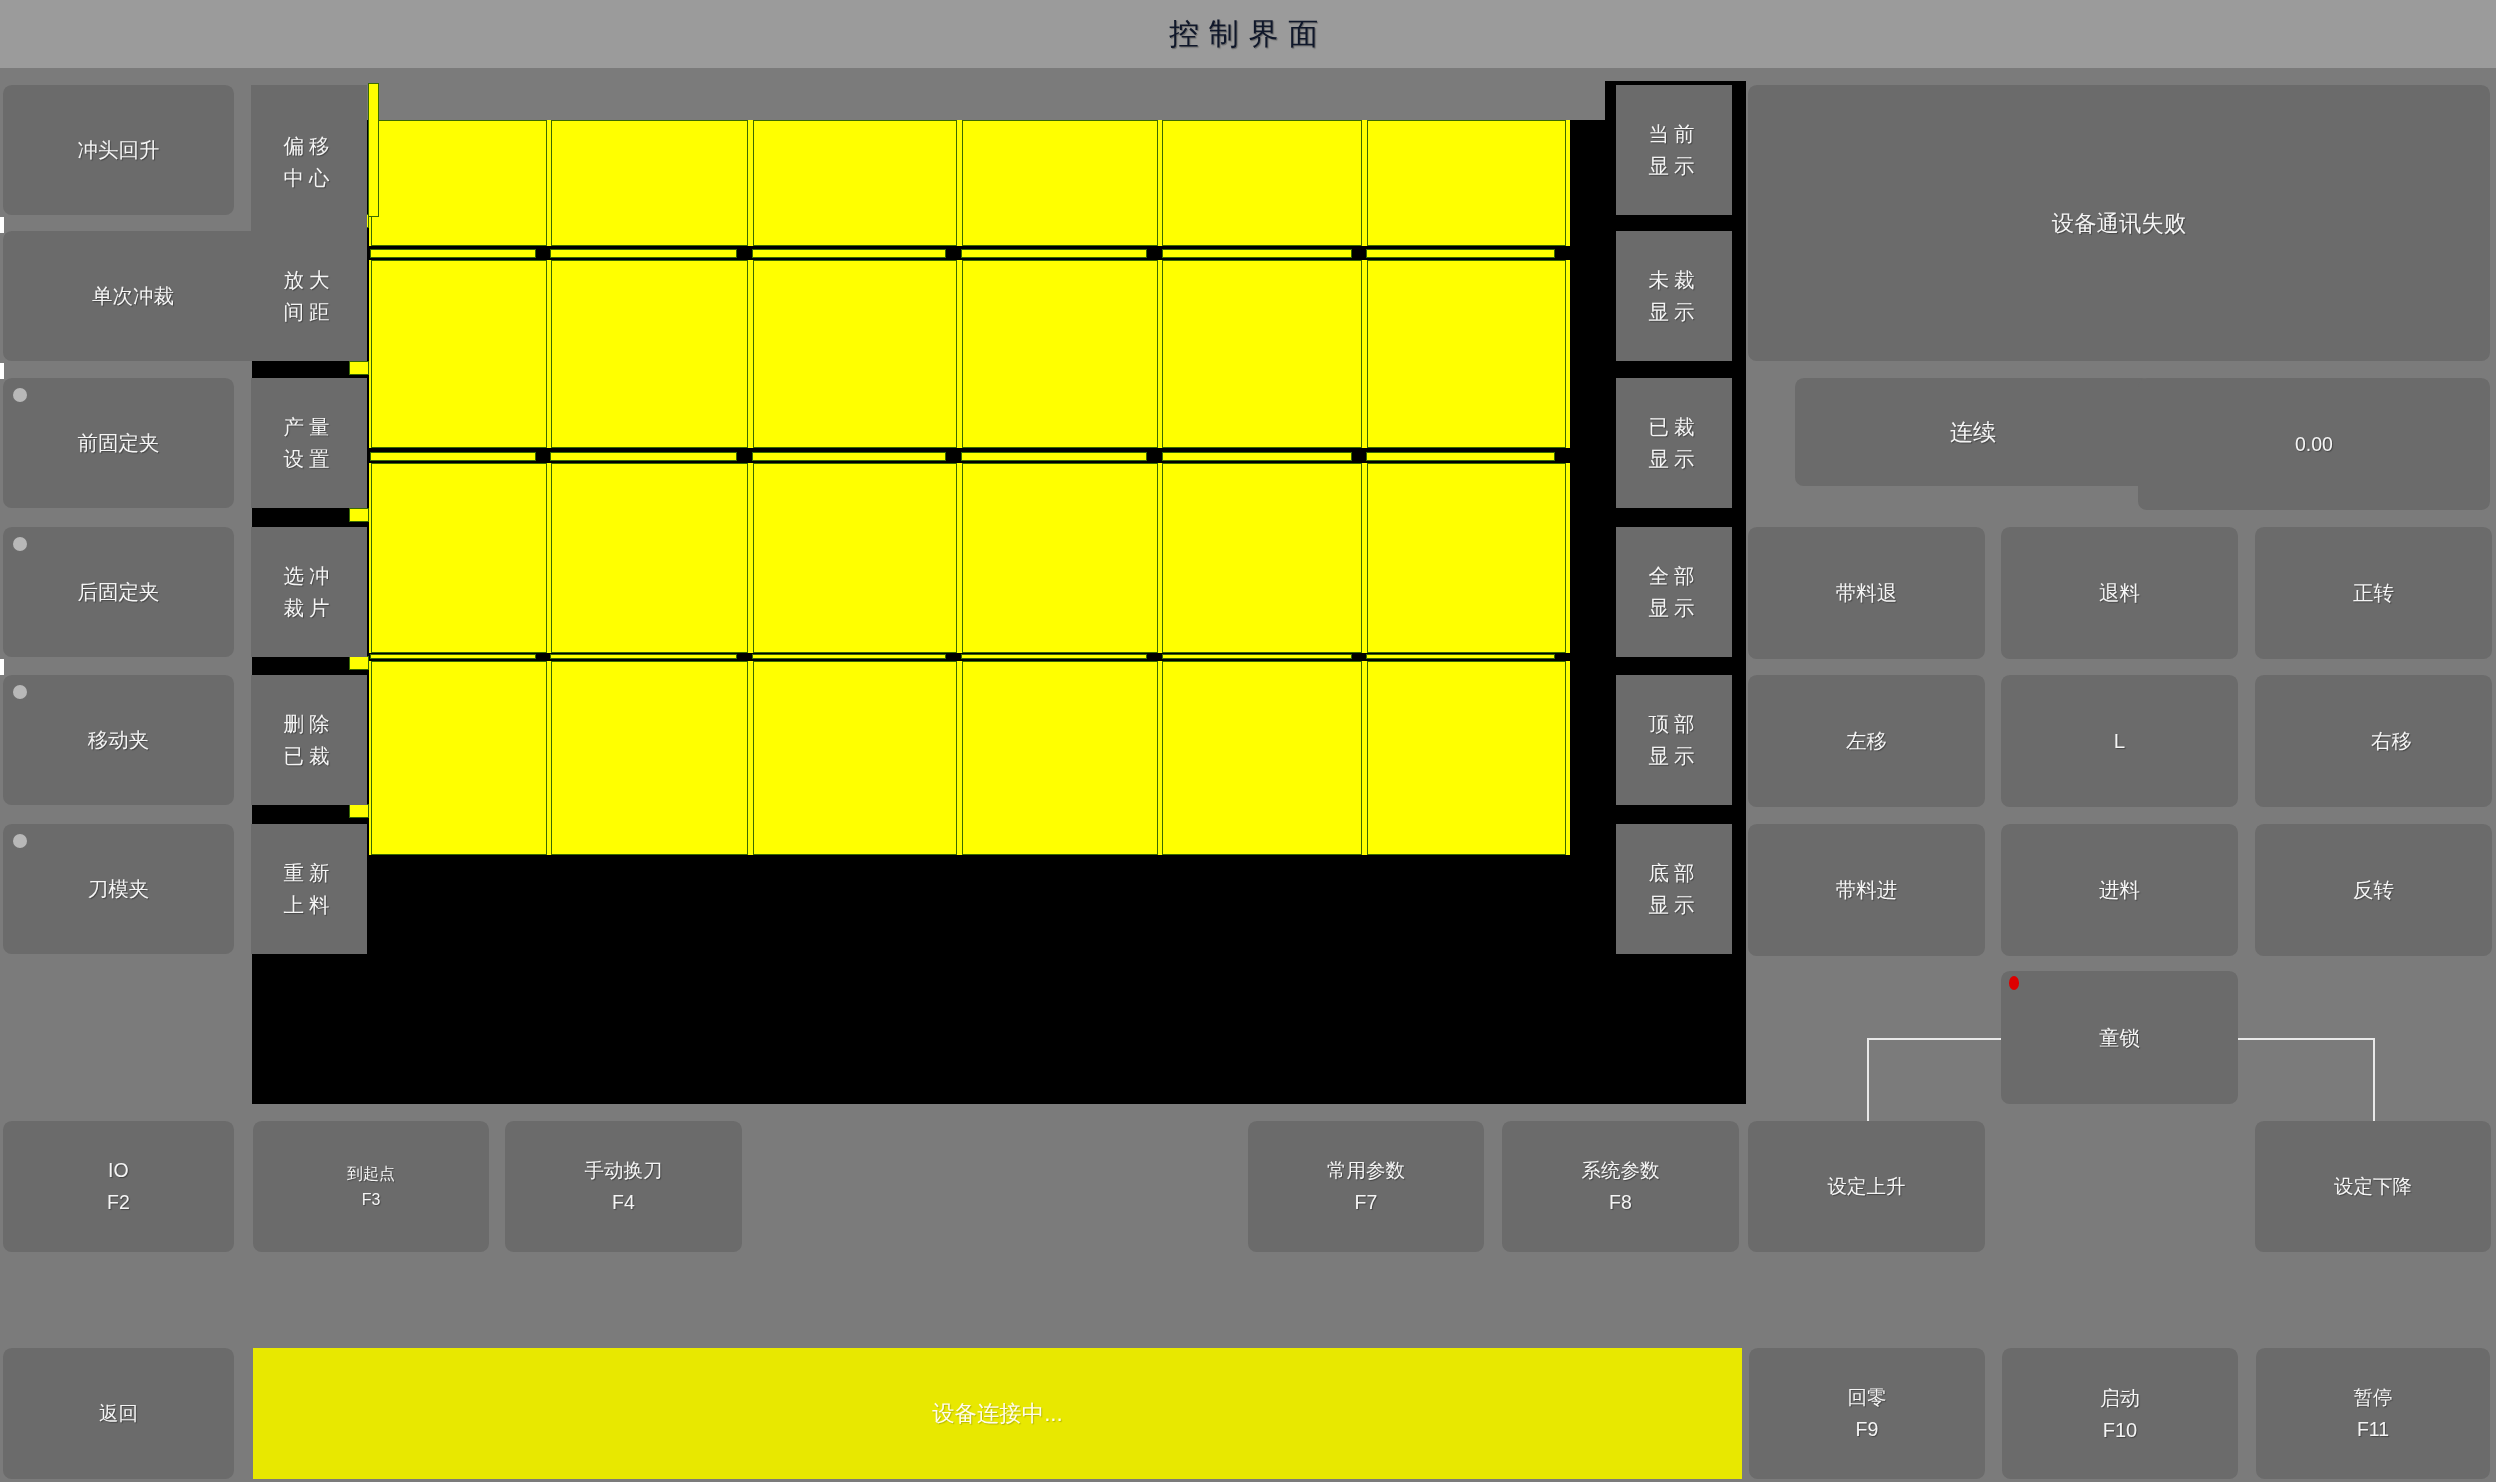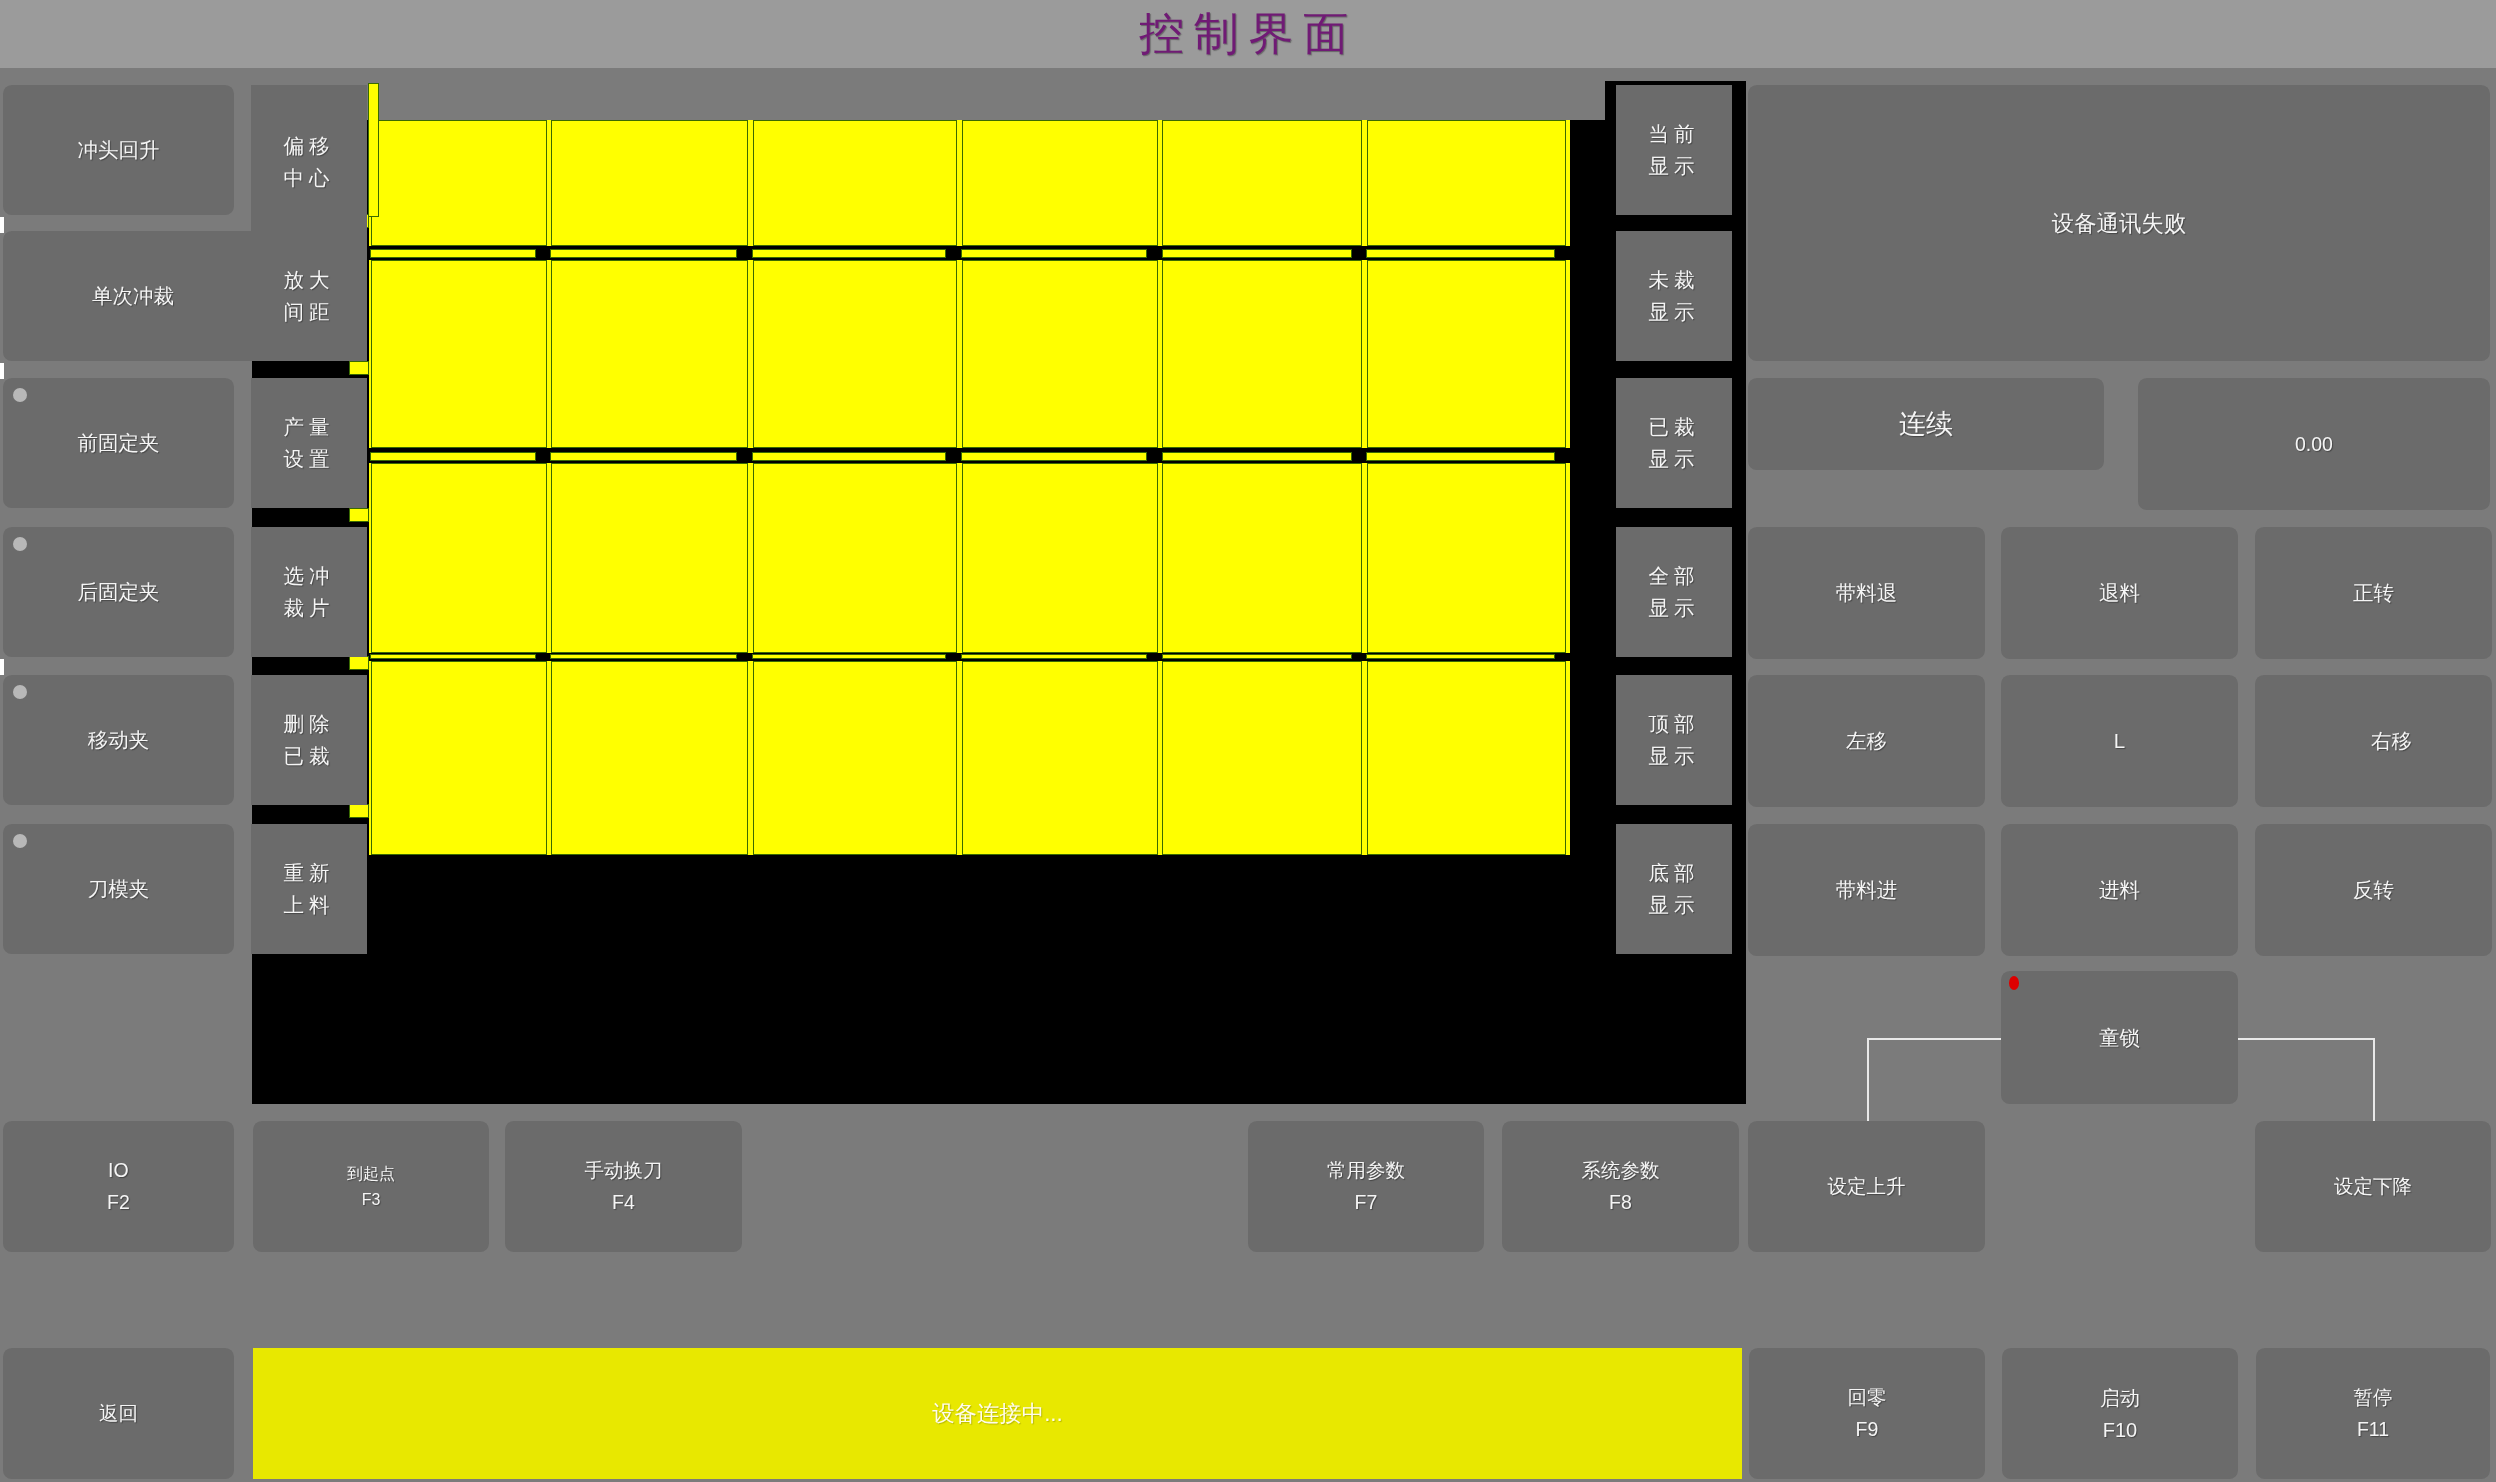--- a/index.html
+++ b/index.html
@@ -9,21 +9,21 @@
     font-family:"Liberation Sans","DejaVu Sans",sans-serif;
     -webkit-font-smoothing:antialiased;
   }
   .abs{position:absolute;box-sizing:border-box;}
   #title-bar{
     left:0;top:0;width:2497px;height:68px;background:#9b9b9b;
     display:flex;align-items:center;justify-content:center;
   }
   #title-bar .title{
     font-family:Liberation Serif, serif;
-    font-size:45px;color:#701a75;letter-spacing:9.8px;
+    font-size:30px;color:#0f172a;letter-spacing:9.8px;
     text-shadow:1px 1px 1px rgba(90,90,90,0.8);
   }
   .btn{
     background:#6b6b6b;color:#f5f5f5;
     display:flex;align-items:center;justify-content:center;text-align:center;
     font-size:20.5px;white-space:pre-line;
     text-shadow:1px 1px 1px rgba(0,0,0,0.35);
     cursor:default;
   }
   .rounded{border-radius:8.8px;}
@@ -163,21 +163,21 @@
     <div class="btn square two-line" style="left: 1616px; top: 675px; width: 116px; height: 130px; position: absolute; box-sizing: border-box;">顶部
 显示</div>
     <div class="btn square two-line" style="left: 1616px; top: 824px; width: 116px; height: 130px; position: absolute; box-sizing: border-box;">底部
 显示</div>
   </div>
 
 <div class="abs status-panel" id="status-panel" style="left:1748px;top:85px;width:742px;height:276px;">
   <span>设备通讯失败</span>
 </div>
 
-<div class="abs btn rounded" style="left:1748px;top:378px;width:356px;height:92px;font-size:27px;">连续</div>
+<div class="abs btn rounded" style="left:1795px;top:378px;width:356px;height:108px;font-size:23px;">连续</div>
 
 <div class="abs btn rounded" style="left:2138px;top:378px;width:352px;height:132px;font-size:19.5px;">0.00</div>
 
 <div id="jog-grid">
     <div class="btn rounded" style="left: 1748px; top: 527px; width: 237px; height: 132px; position: absolute; box-sizing: border-box;">带料退</div>
     <div class="btn rounded" style="left: 2001px; top: 527px; width: 237px; height: 132px; position: absolute; box-sizing: border-box;">退料</div>
     <div class="btn rounded" style="left: 2255px; top: 527px; width: 237px; height: 132px; position: absolute; box-sizing: border-box;">正转</div>
     <div class="btn rounded" style="left: 1748px; top: 675px; width: 237px; height: 132px; position: absolute; box-sizing: border-box;">左移</div>
     <div class="btn rounded" style="left: 2001px; top: 675px; width: 237px; height: 132px; position: absolute; box-sizing: border-box;">L</div>
     <div class="btn rounded" style="left: 2255px; top: 675px; width: 237px; height: 132px; position: absolute; box-sizing: border-box; padding-left: 36px;">右移</div>

